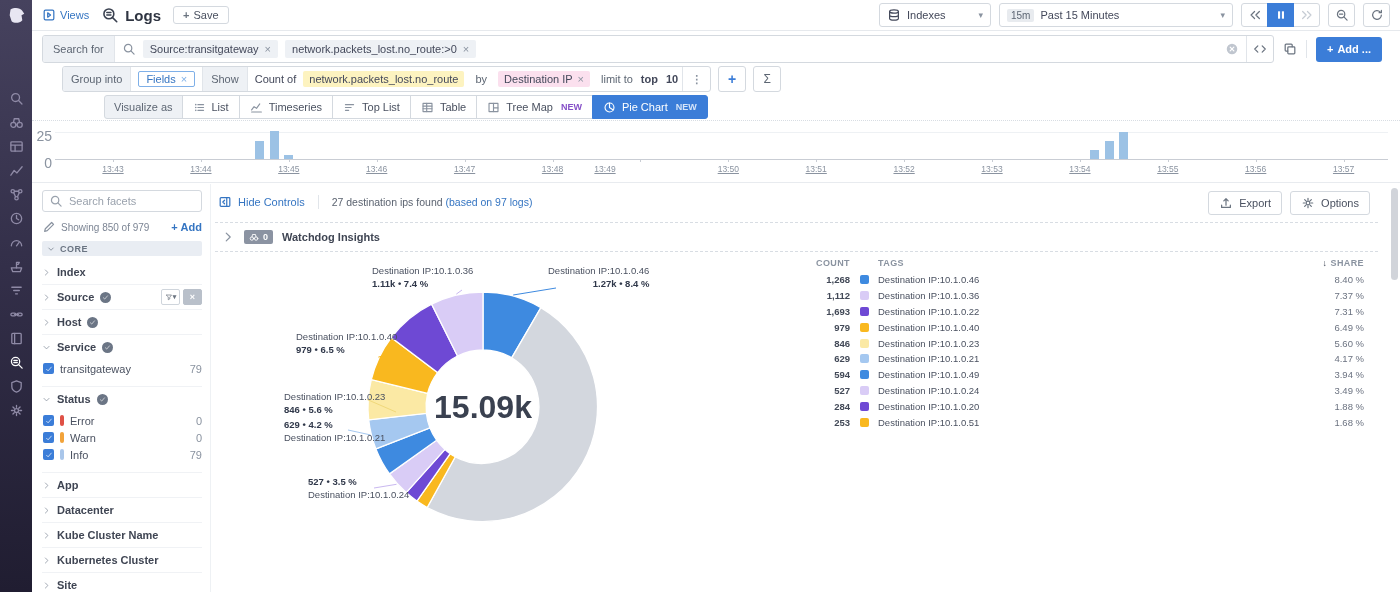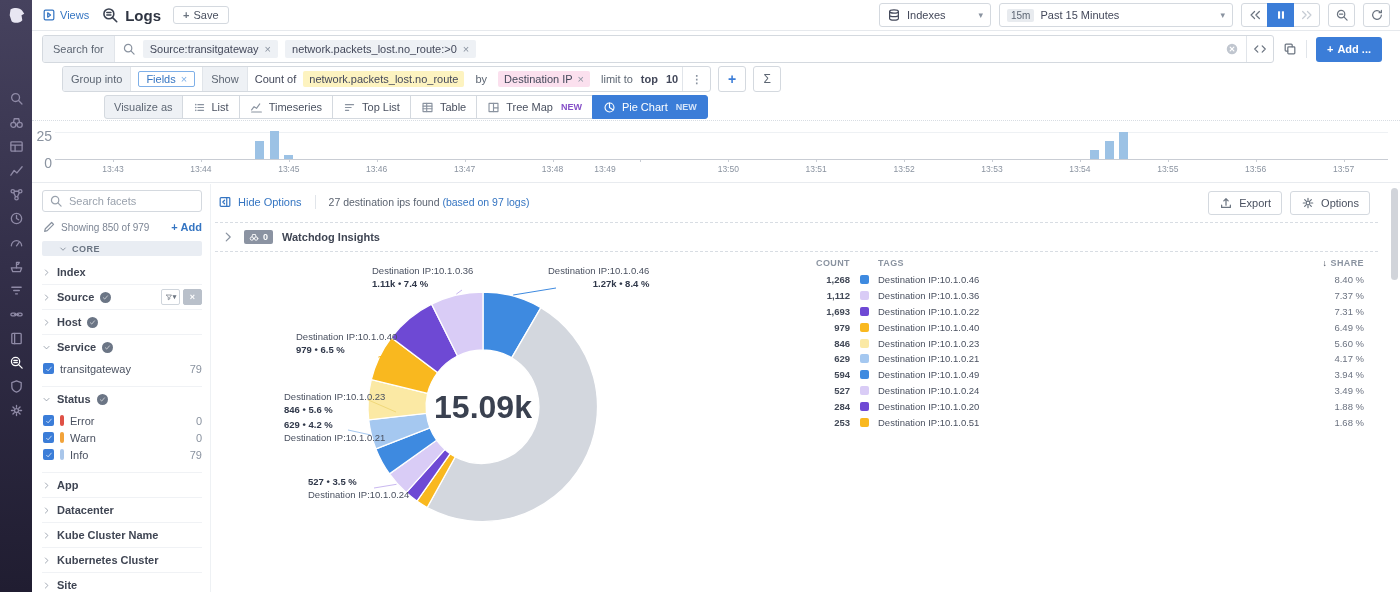--- a/index.html
+++ b/index.html
@@ -67,32 +67,32 @@
   .viz-opt.active{background:#3b7dd8;border-color:#3b7dd8;color:#fff;z-index:1;}
   .viz-opt.active .vicon{color:#fff;}
   .badge-new{color:#8650c8;font-size:9px;font-weight:700;margin-left:2px;}
   .viz-opt.active .badge-new{color:#d5e4f9;}
   
   .minichart{position:absolute;left:32px;right:0;top:120px;height:62px;border-top:1px dotted #d8dde3;background:#fff;}
   .mc-grid{position:absolute;height:1px;background:#eef1f4;}
   .mc-axis{position:absolute;height:1px;background:#c9cdd4;}
   .mc-ylab{position:absolute;width:16px;text-align:right;font-size:14px;color:#8a93a0;}
   .mc-tick{position:absolute;width:1px;height:3px;background:#c9cdd4;}
-  .mc-tlab{position:absolute;width:40px;text-align:center;font-size:8.5px;color:#8a93a0;}
+  .mc-tlab{position:absolute;width:40px;text-align:center;font-size:8.5px;color:#8a93a0;text-decoration:underline;}
   .mc-bar{position:absolute;background:#9cc2e5;}
   
   .facet-divider{position:absolute;left:210px;top:184px;bottom:0;width:1px;background:#eef1f4;}
   .contentband{position:absolute;left:32px;right:0;top:182px;height:1px;background:#e8ebef;}
   
   .facets{position:absolute;left:42px;top:190px;width:160px;font-size:11px;}
   .facet-search{height:20px;border:1px solid #d4d9df;border-radius:3px;display:flex;align-items:center;gap:6px;padding:0 6px;color:#9aa2ad;background:#fff;}
   .facet-showing{display:flex;align-items:center;gap:5px;color:#7c8594;font-size:10px;margin:8px 0 7px;}
   .facet-showing .pencil{color:#8a93a0;display:flex;}
   .facet-add{margin-left:auto;color:#3575c2;font-weight:700;font-size:11px;display:flex;gap:3px;cursor:pointer;}
-  .core-hdr{background:#e9edf3;border-radius:2px;height:15px;display:flex;align-items:center;gap:5px;padding:0 17px;
+  .core-hdr{background:#e9edf3;border-radius:2px;height:15px;display:flex;align-items:center;gap:5px;padding:0 5px;
     font-size:9px;color:#6a7482;font-weight:700;letter-spacing:.5px;margin-bottom:4px;}
   .facet-row{height:24px;display:flex;align-items:center;gap:6px;border-top:1px solid #f0f2f5;
     font-weight:700;color:#3f4553;cursor:pointer;}
   .facet-row.first{border-top:none;}
   .chev{color:#8a93a0;display:flex;}
   .sel-badge{width:11px;height:11px;border-radius:50%;background:#6b7585;color:#fff;display:flex;align-items:center;justify-content:center;flex:none;}
   .row-controls{margin-left:auto;display:flex;gap:3px;}
   .rc-btn{width:17px;height:14px;border:1px solid #cfd5dc;border-radius:2px;background:#fff;color:#6b7480;display:flex;align-items:center;justify-content:center;font-size:8px;}
   .rc-btn.rc-x{background:#b9c0ca;border-color:#b9c0ca;color:#fff;font-size:9px;}
   .facet-values{padding:1px 0 9px 1px;}
@@ -681,21 +681,21 @@
   </div>
 
   <div class="controls-row">
     <span class="hide-controls">
       <span style="display: flex;">
           <svg viewBox="0 0 16 16" width="14" height="14" fill="none" stroke="currentColor" stroke-width="1.4" stroke-linecap="round" stroke-linejoin="round">
             <rect x="2.5" y="3" width="11" height="10" rx="1"></rect>
             <path d="M10 3v10M7.5 6L5.5 8l2 2"></path>
           </svg>
         </span>
-      <span>Hide Options</span>
+      <span>Hide Controls</span>
     </span>
     <span class="ctrl-sep"></span>
     <span class="summary">
       <span>27 destination ips found</span>
       <span class="summary-link">(based on 97 logs)</span>
     </span>
   </div>
   <div class="export-opts">
     <div class="tool-btn">
       <span class="ticn" style="display: flex;">

